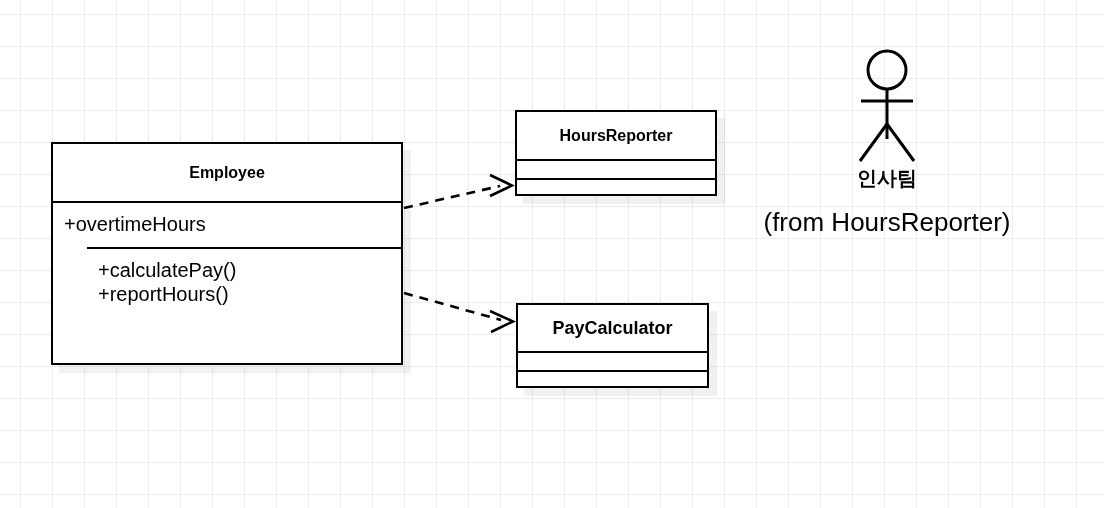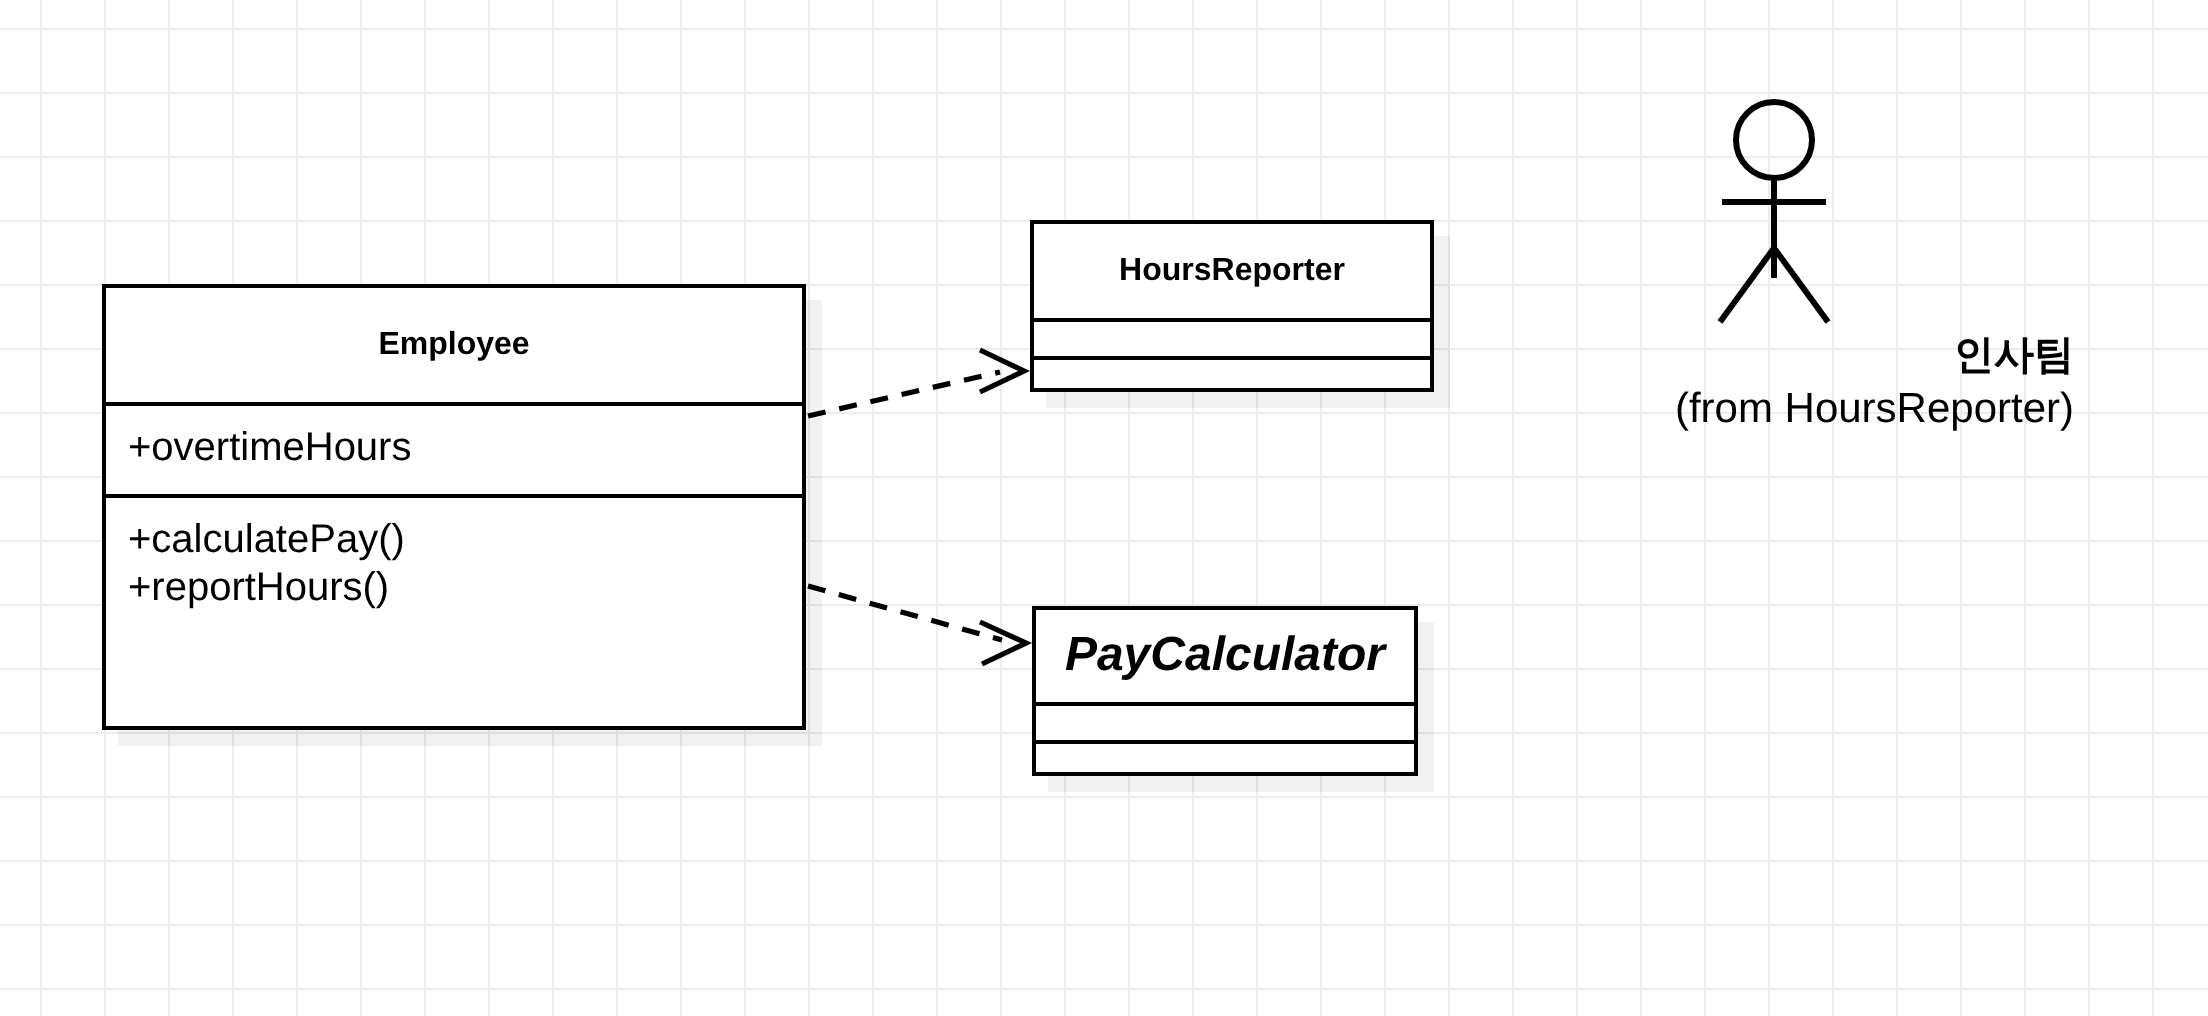--- a/index.html
+++ b/index.html
@@ -64,20 +64,21 @@
   }
   #employee-class .attrs {
     height: 46px;
     font-size: 20px;
     padding: 9px 17px 0 11px;
   }
   #employee-class .ops {
     height: 125px;
     font-size: 20px;
     padding: 9px 0 0 11px;
+    margin-left: 34px;
   }
 
   
   #hoursreporter-class {
     left: 515px;
     top: 110px;
     width: 202px;
     height: 86px;
   }
   #hoursreporter-class .uml-name {
@@ -89,57 +90,57 @@
 
   
   #paycalculator-class {
     left: 516px;
     top: 303px;
     width: 193px;
     height: 85px;
   }
   #paycalculator-class .uml-name {
     height: 46px;
-    font-size: 24px;
-    font-style: italic;
+    font-size: 18px;
   }
   #paycalculator-class .empty-a { height: 19px; }
   #paycalculator-class .empty-b { height: 18px; }
 
   
   .dep-arrow {
     position: absolute;
     left: 0;
     top: 0;
     width: 1104px;
     height: 508px;
     pointer-events: none;
   }
 
   
   .actor {
     position: absolute;
-    text-align: right;
+    text-align: center;
   }
   .actor-figure {
     display: block;
     margin: 0 auto;
   }
   .actor-name {
     font-size: 20px;
     font-weight: bold;
     color: #000000;
     line-height: 1.25;
     white-space: nowrap;
   }
   .actor-from {
-    font-size: 21px;
+    font-size: 26px;
     color: #000000;
     line-height: 1.3;
     white-space: nowrap;
+    margin-top: 15px;
   }
   #actor-hr {
     left: 737px;
     top: 46px;
     width: 300px;
   }
   #actor-fin {
     left: 735px;
     top: 264px;
     width: 300px;

